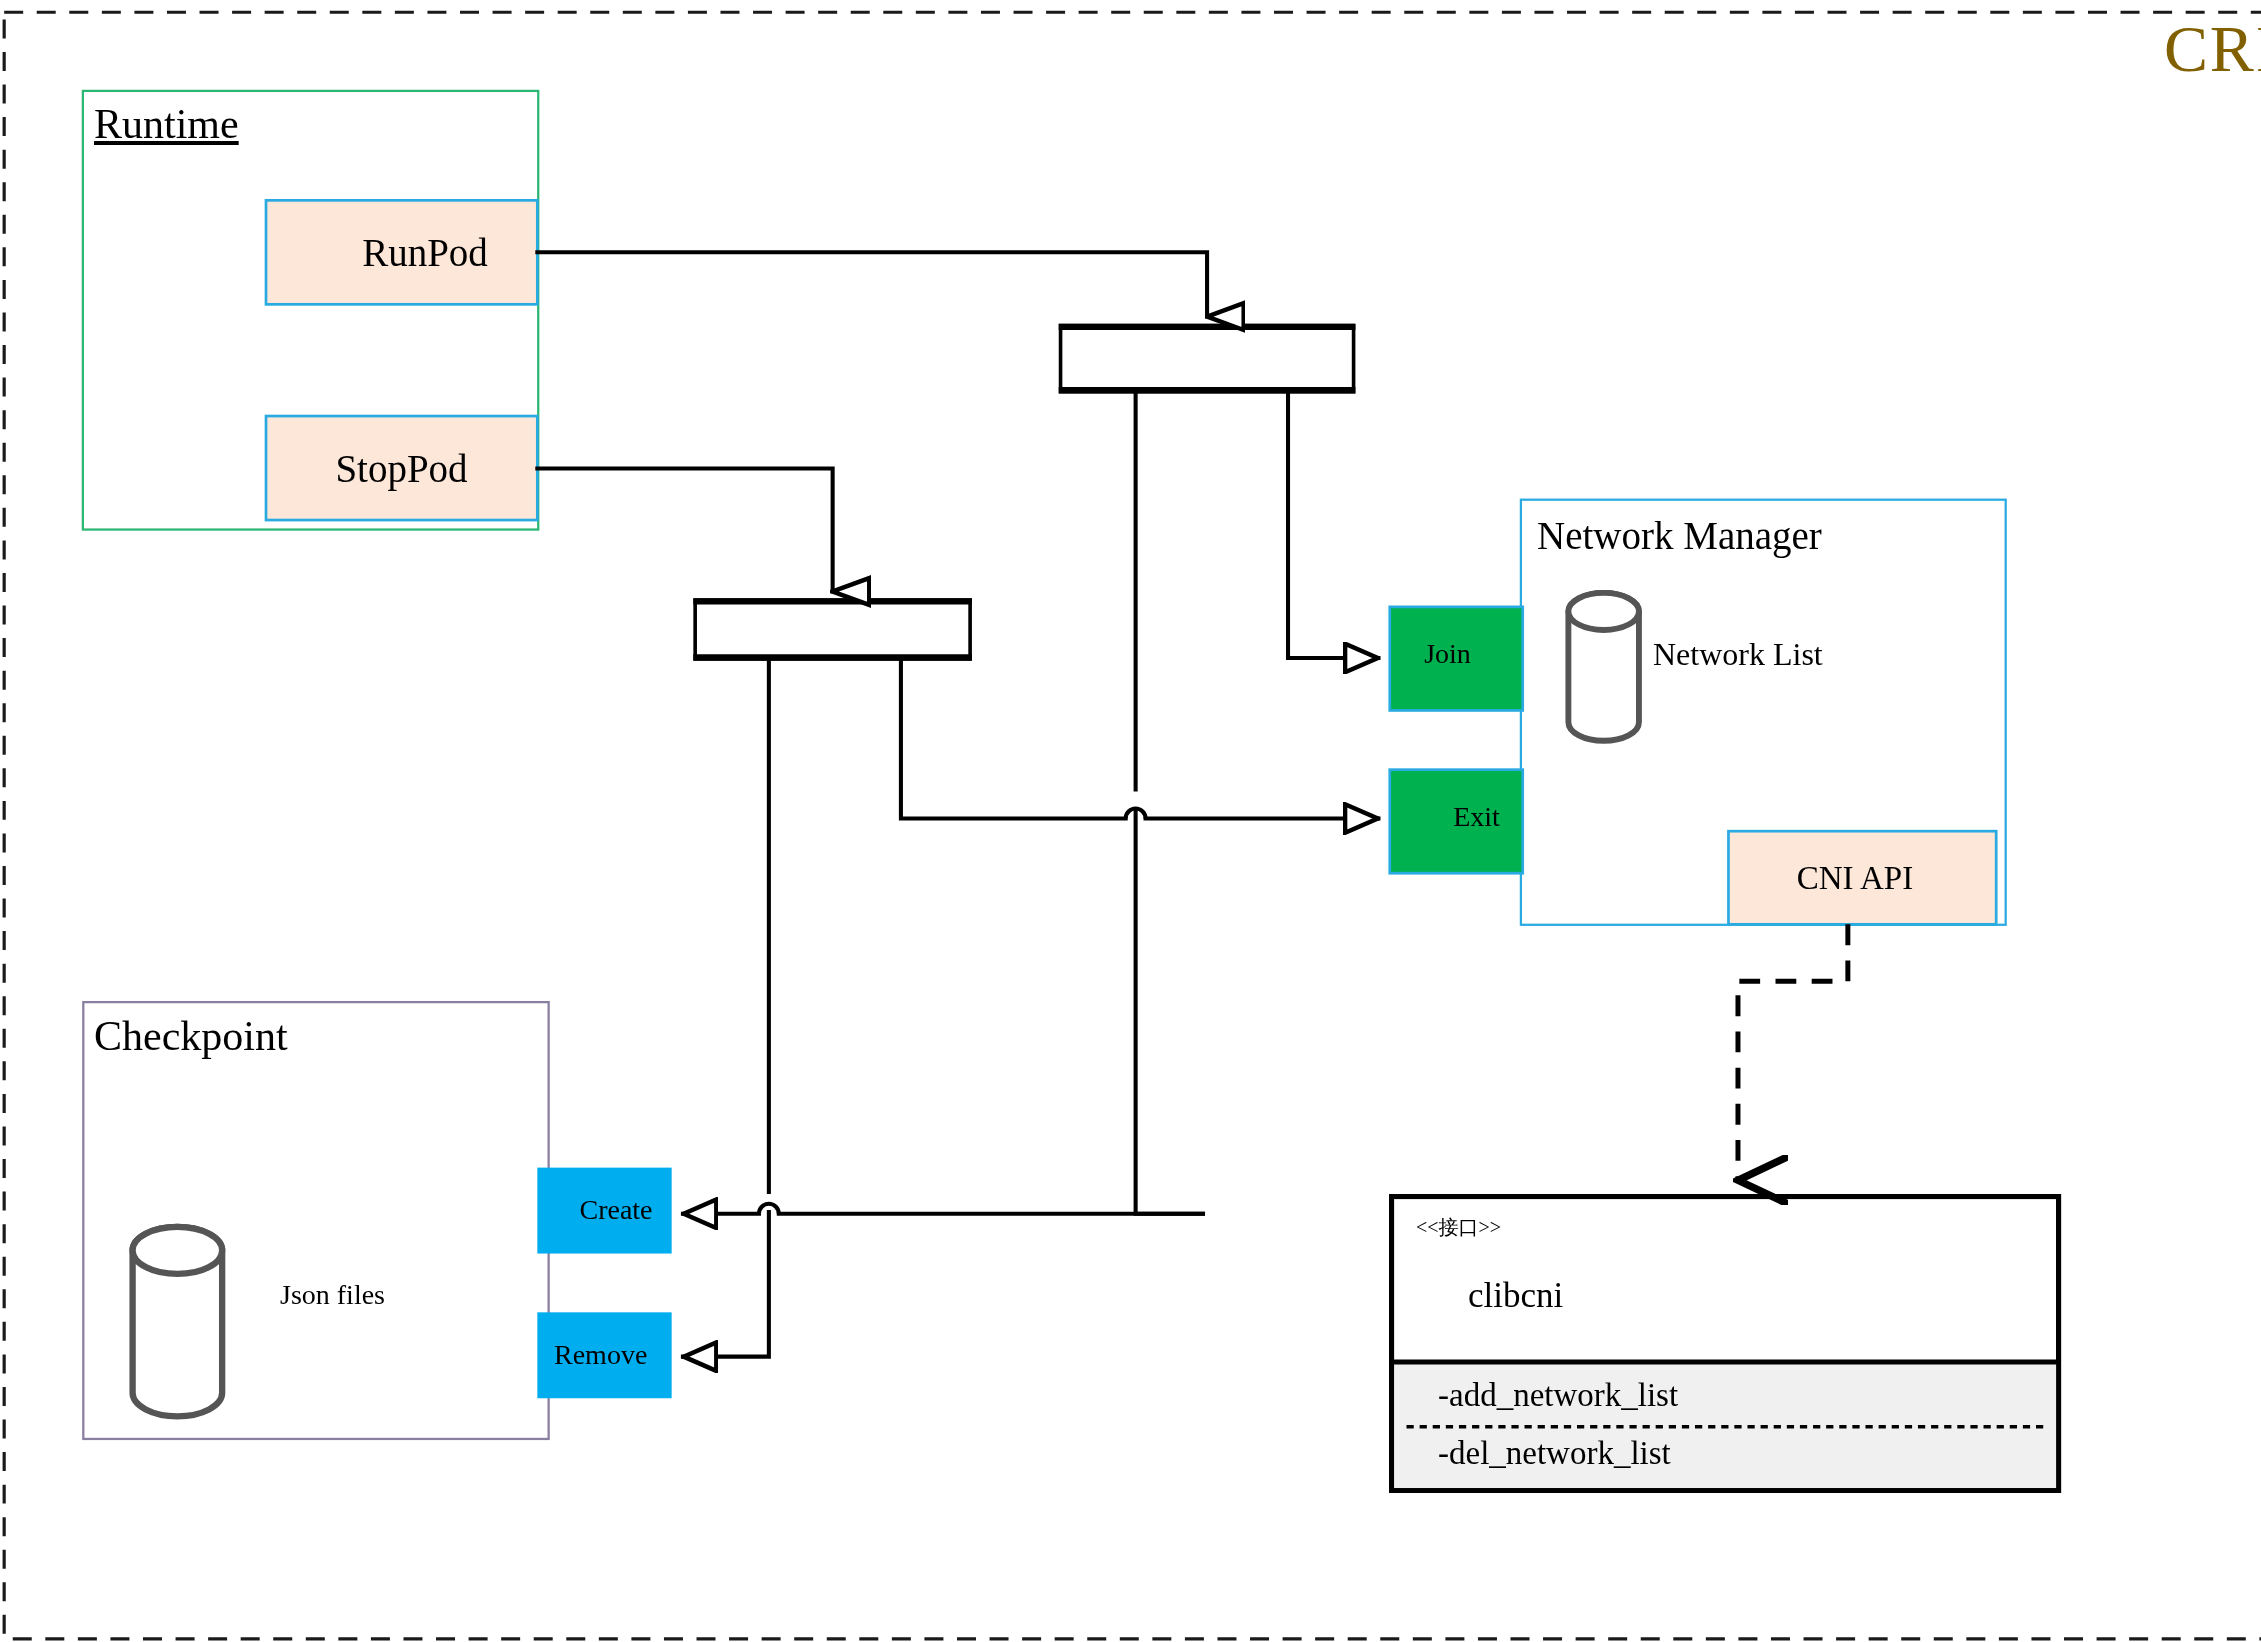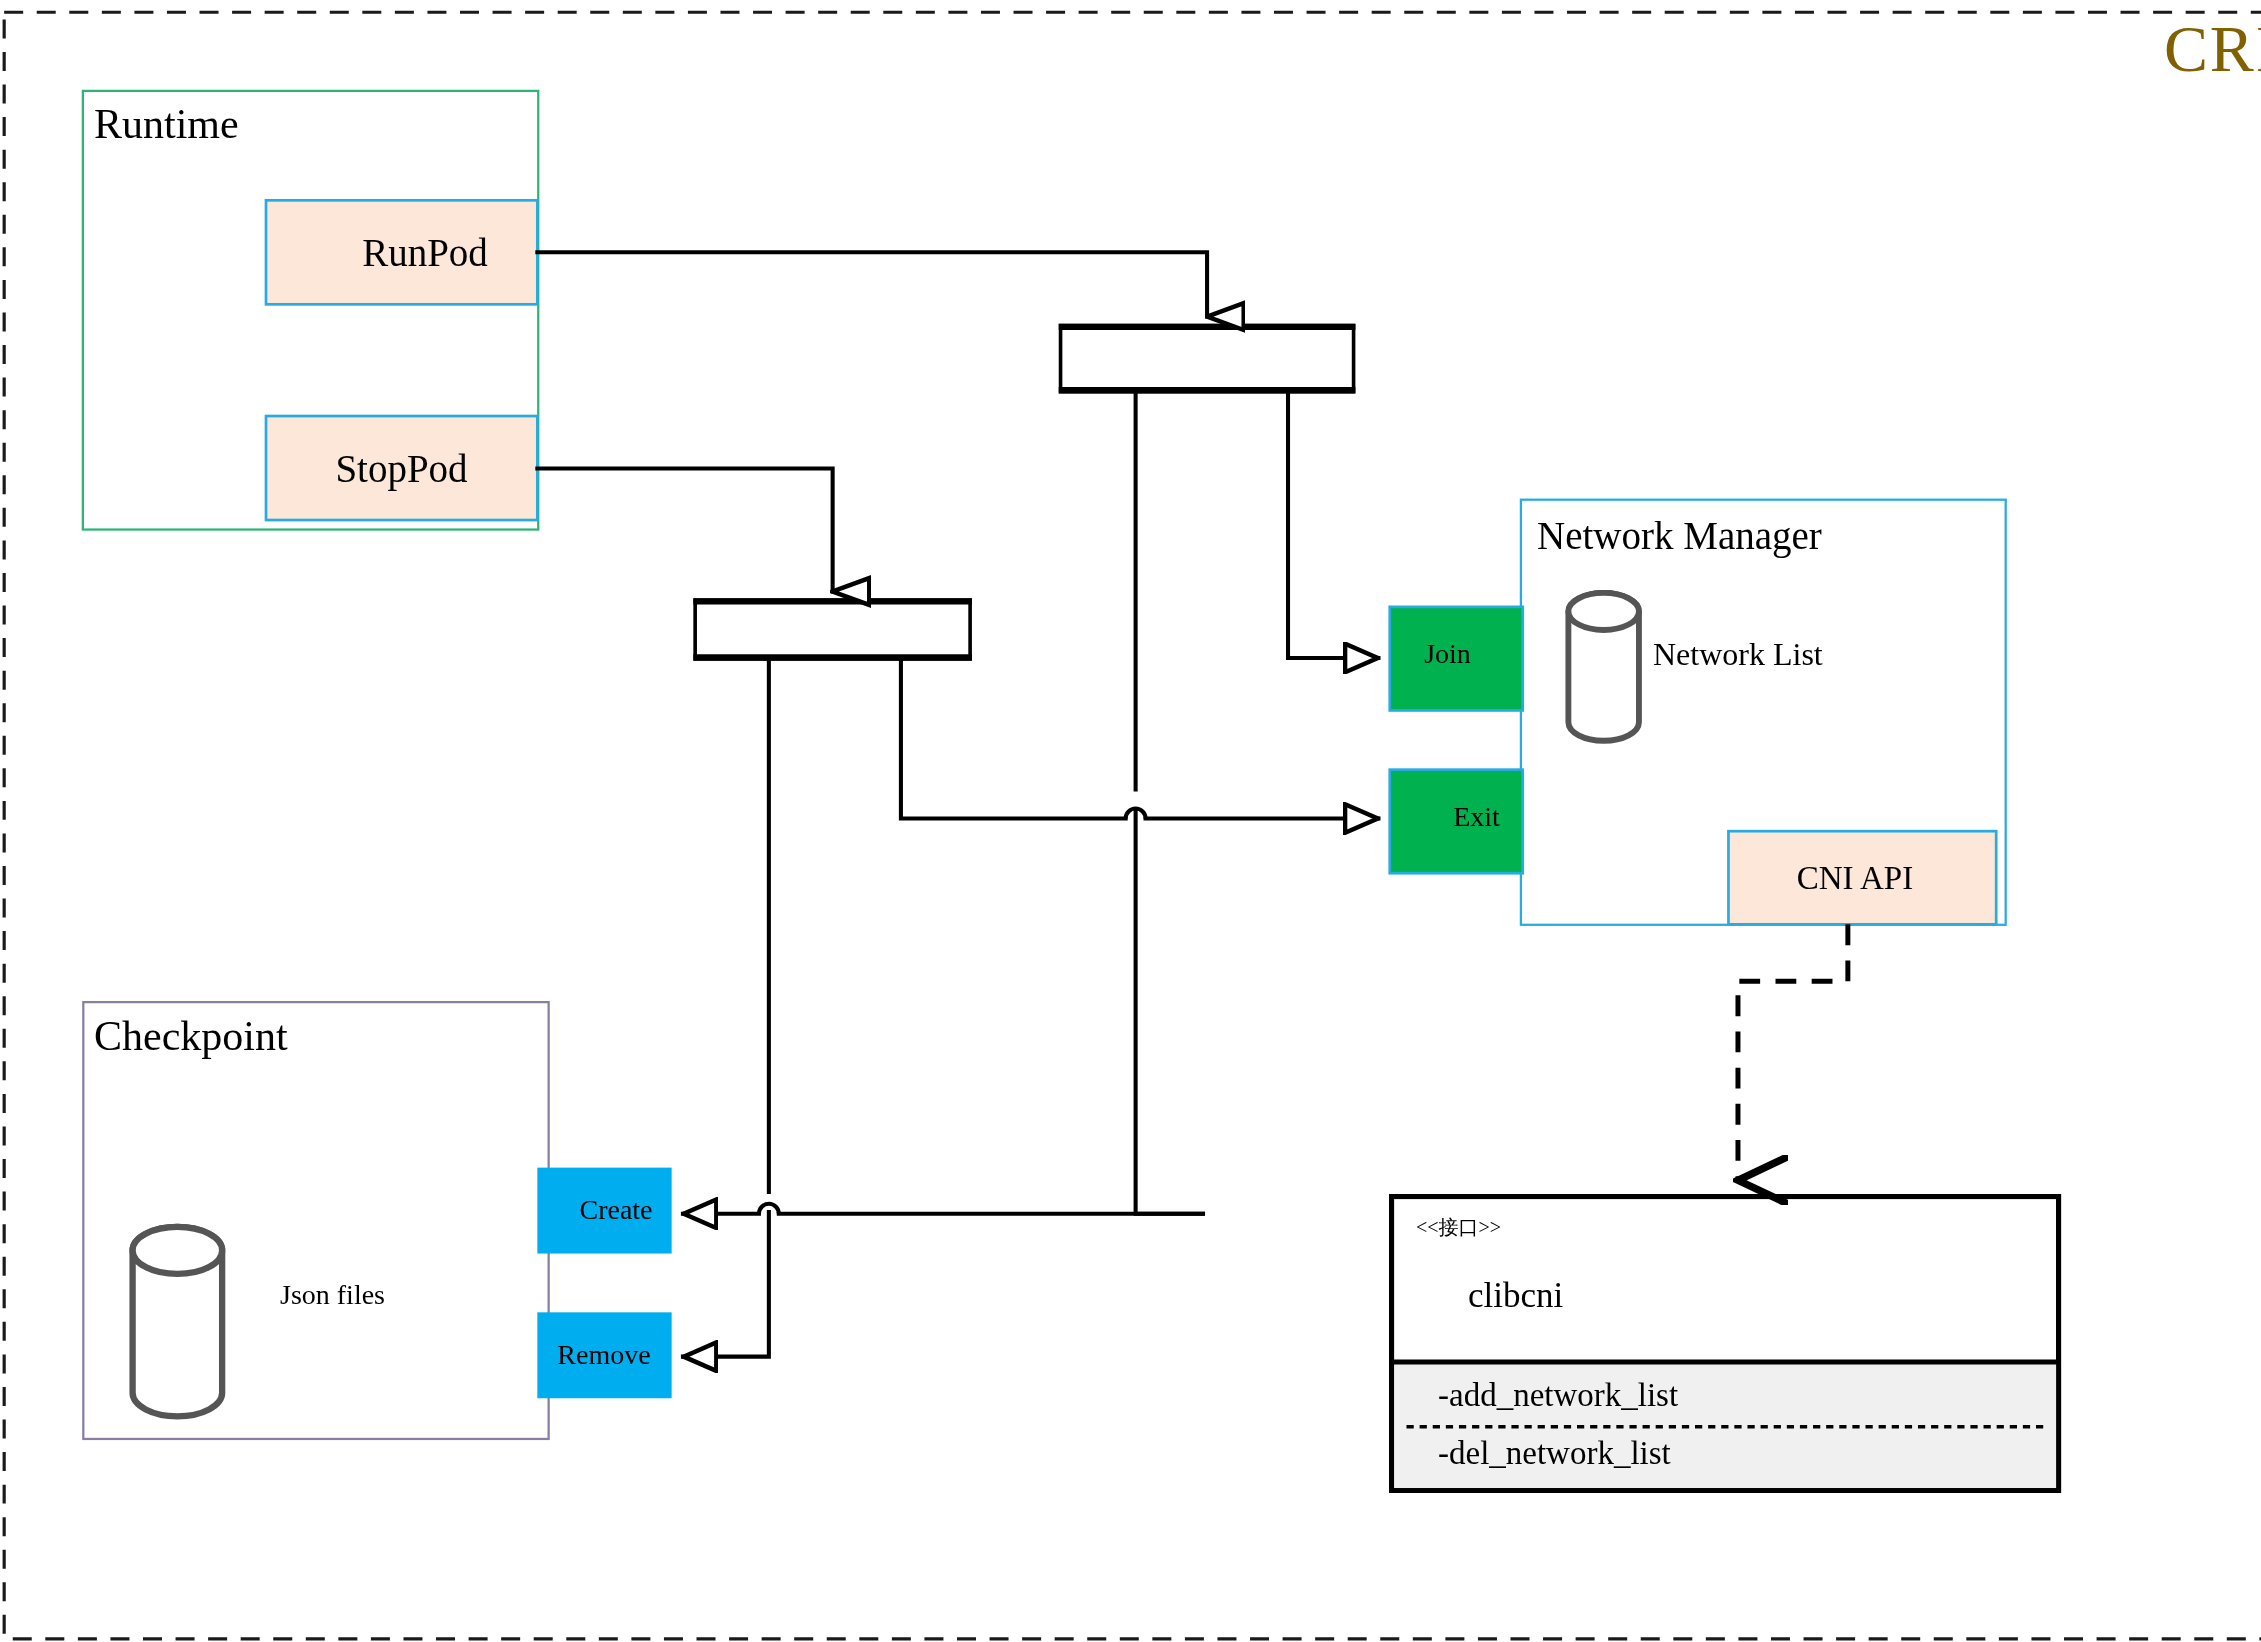--- a/index.html
+++ b/index.html
@@ -93,28 +93,28 @@
     </g>
 
     <path d="M2489,1810 a22,22 0 0 1 44,0" fill="none" stroke="#000" stroke-width="9"></path>
     <path d="M1678,2684 a22,22 0 0 1 44,0" fill="none" stroke="#000" stroke-width="9"></path>
 
     <path d="M4086,2044 V2170 H3843 V2610" fill="none" stroke="#000" stroke-width="11" stroke-dasharray="46,34" marker-end="url(#openVee)"></path>
   </svg>
 
   <div class="lbl" style="left:2164px;top:16.3px;font-size:66px;color:#806000;letter-spacing:1.8px;">CRI</div>
 
-  <div class="lbl" style="left:94px;top:103px;font-size:42px;">Runtime</div>
+  <div class="lbl" style="left:94px;top:103px;font-size:42px;text-decoration:underline;">Runtime</div>
   <div class="lbl" style="left:266px;top:233px;width:318px;text-align:center;font-size:39px;">RunPod</div>
   <div class="lbl" style="left:266px;top:449px;width:271px;text-align:center;font-size:39px;">StopPod</div>
 
   <div class="lbl" style="left:94px;top:1015px;font-size:42px;">Checkpoint</div>
   <div class="lbl" style="left:280px;top:1281px;font-size:28px;">Json files</div>
   <div class="lbl" style="left:537px;top:1196px;width:158px;text-align:center;font-size:28px;">Create</div>
-  <div class="lbl" style="left:537px;top:1341px;width:134px;text-align:center;font-size:28px;">Remove</div>
+  <div class="lbl" style="left:537px;top:1341px;width:134px;font-size:28px;padding-left:17px;">Remove</div>
 
   <div class="lbl" style="left:1537px;top:516px;font-size:39px;">Network Manager</div>
   <div class="lbl" style="left:1653px;top:638px;font-size:32px;">Network List</div>
   <div class="lbl" style="left:1728px;top:862px;width:254px;text-align:center;font-size:33px;">CNI API</div>
   <div class="lbl" style="left:1390px;top:640px;width:115px;text-align:center;font-size:28px;">Join</div>
   <div class="lbl" style="left:1390px;top:803px;width:133px;text-align:center;font-size:28px;margin-left:20px;">Exit</div>
 
   <div class="lbl" style="left:1416px;top:1217px;font-size:20px;font-family:Liberation Serif, serif;">&lt;&lt;接口&gt;&gt;</div>
   <div class="lbl" style="left:1468px;top:1278px;font-size:35px;">clibcni</div>
   <div class="lbl" style="left:1438px;top:1379px;font-size:33px;">-add_network_list</div>

